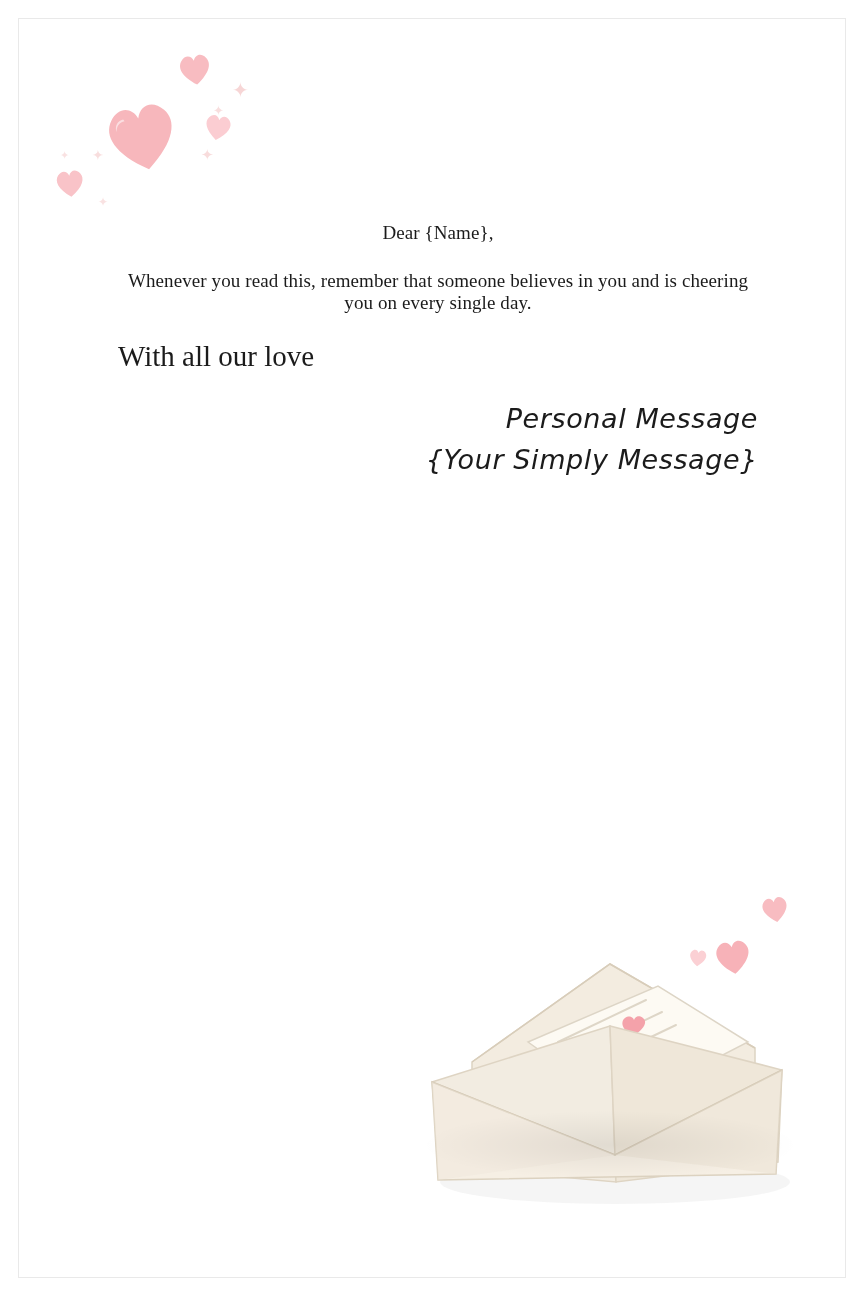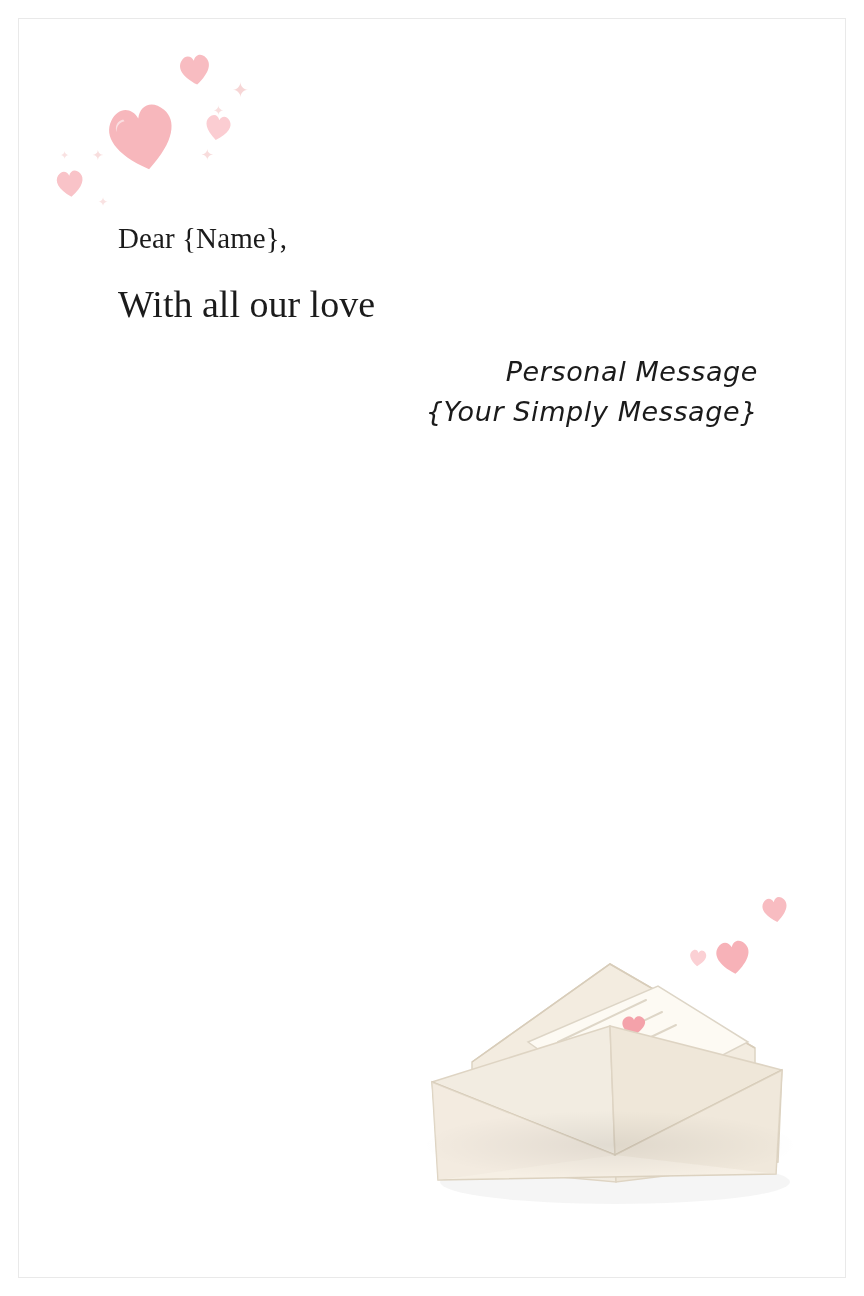--- a/index.html
+++ b/index.html
@@ -50,30 +50,31 @@
 
   
   .letter {
     position: absolute;
     left: 118px;
     top: 222px;
     width: 640px;
   }
   .para {
     font-family: "Liberation Serif", serif;
-    font-size: 29px;
+    font-size: 19px;
     line-height: 1.16;
     color: #1b1b1b;
     margin: 0 0 26px 0;
     letter-spacing: 0.1px;
+    text-align: center;
   }
 
   .signoff {
     font-family: "Liberation Serif", serif;
-    font-size: 38px;
+    font-size: 29px;
     color: #1b1b1b;
     margin: 0 0 26px 0;
   }
 
   .script {
     font-family: "DejaVu Sans", sans-serif;
     font-style: italic;
     font-size: 27px;
     line-height: 1.5;
     color: #1b1b1b;
@@ -132,20 +133,21 @@
 
   <span class="sparkle" style="left:232px; top:80px; font-size:20px;">✦</span>
   <span class="sparkle" style="left:213px; top:104px; font-size:13px; opacity:0.8;">✦</span>
   <span class="sparkle" style="left:201px; top:148px; font-size:15px; opacity:0.85;">✦</span>
   <span class="sparkle" style="left:92px; top:148px; font-size:14px; opacity:0.8;">✦</span>
   <span class="sparkle" style="left:60px; top:150px; font-size:11px; opacity:0.7;">✦</span>
   <span class="sparkle" style="left:98px; top:196px; font-size:12px; opacity:0.7;">✦</span>
 
   <div class="letter">
     <p class="para">Dear {Name},</p>
+    <p class="para">Whenever you read this, remember that someone believes in you and is cheering you on every single day.</p>
     <p class="signoff">With all our love</p>
     <p class="script">Personal Message</p>
     <p class="script">{Your Simply Message}</p>
   </div>
 
   <div class="heart" style="left:760px; top:895px; transform:rotate(-10deg);">
     <svg width="30" height="28" viewBox="0 0 78 72" aria-hidden="true">
       <path d="M39 70 C 8 48, 2 28, 12 15 C 22 2, 35 6, 39 18 C 43 6, 56 2, 66 15 C 76 28, 70 48, 39 70 Z" fill="#f8bcc1"></path>
     </svg>
   </div>

